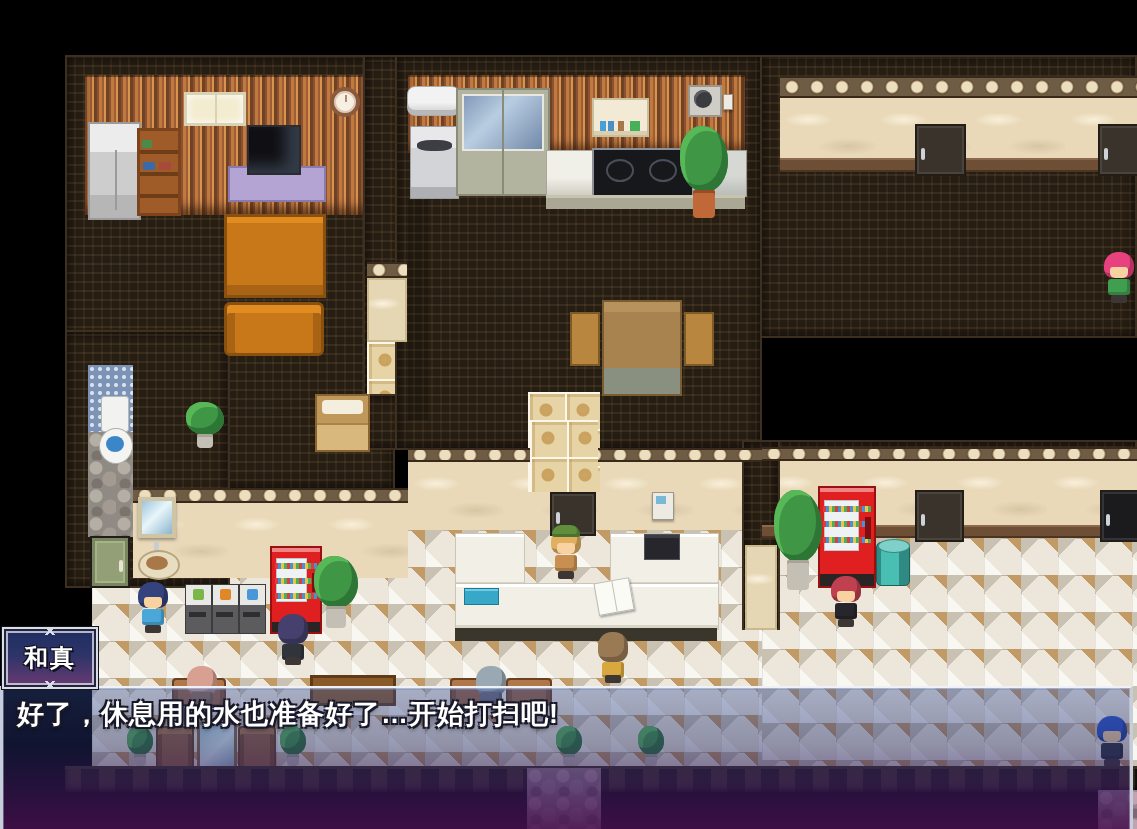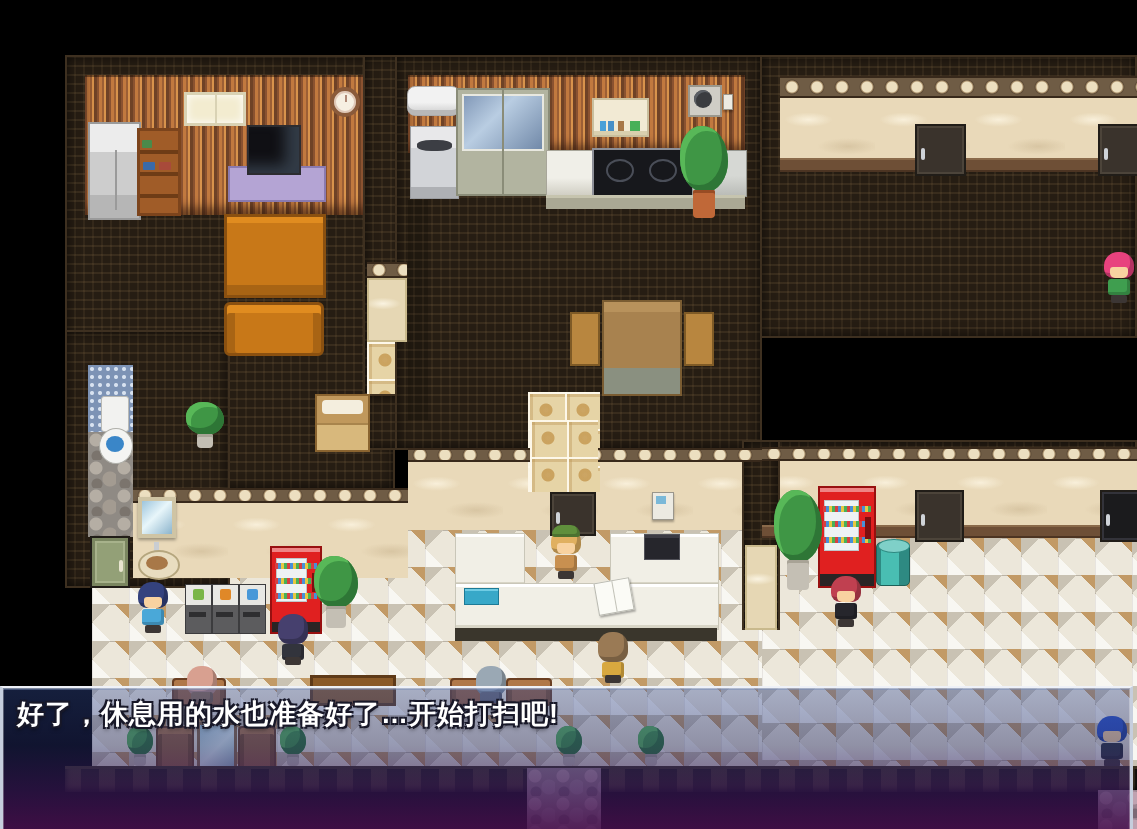--- a/index.html
+++ b/index.html
@@ -441,13 +441,18 @@
         <div class="hair" style="background:#2a52c8"></div>
         <div class="face"></div>
         <div class="torso" style="background:#2e3440"></div>
         <div class="legs"></div>
       </div>
     </div>
 
   <div class="abs msgbox">
     <div class="msg-text">好了，休息用的水也准备好了…开始打扫吧!</div>
   </div>
+  <div class="abs namebox">
+    <span class="nb-orn" style="top:-2px"></span>
+    <span class="name-text">和真</span>
+    <span class="nb-orn" style="bottom:-2px"></span>
+  </div>
 </div>
 
 </body></html>

